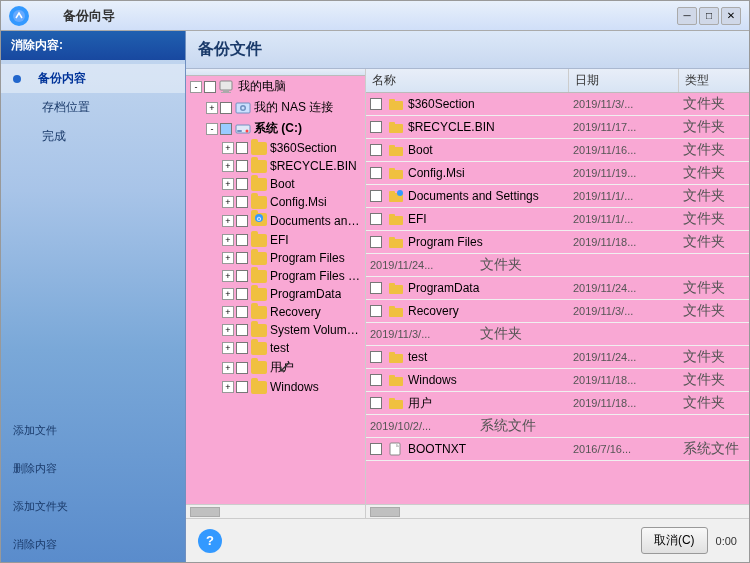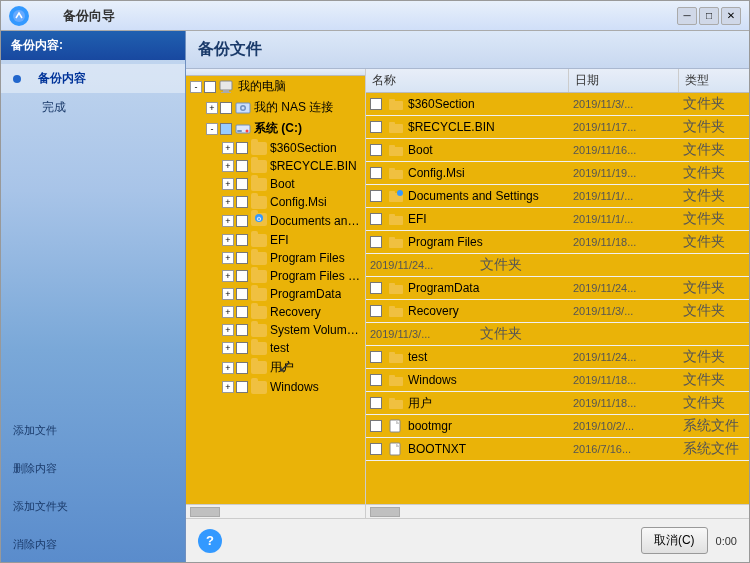--- a/index.html
+++ b/index.html
@@ -133,21 +133,21 @@
     .sidebar-bottom-item {
       font-size: 11px;
       color: #1a3a6a;
       padding: 2px 4px;
       cursor: pointer;
     }
 
     
     .content {
       flex: 1;
-      background: #eab308;
+      background: #f9a8d4;
       display: flex;
       flex-direction: column;
     }
 
     .content-header {
       background: linear-gradient(to bottom, #dce8f8, #c8d8f0);
       padding: 8px 12px;
       border-bottom: 1px solid #aab8d0;
     }
 
@@ -419,29 +419,33 @@
     <div class="titlebar-controls">
       <div class="titlebar-btn">─</div>
       <div class="titlebar-btn">□</div>
       <div class="titlebar-btn">✕</div>
     </div>
   </div>
 
   <div class="main-area">
 
     <div class="sidebar">
-      <div class="sidebar-title">备份内容:</div>
+      <div class="sidebar-title">消除内容:</div>
 
       <div class="sidebar-section">
         <div class="sidebar-item active">
           <div class="sidebar-bullet"></div>
           <span>备份内容</span>
         </div>
         <div class="sidebar-item">
           <span style="width:12px;display:inline-block"></span>
+          <span>存档位置</span>
+        </div>
+        <div class="sidebar-item">
+          <span style="width:12px;display:inline-block"></span>
           <span>完成</span>
         </div>
       </div>
 
       <div class="sidebar-bottom">
         <div class="sidebar-bottom-item">添加文件</div>
         <div class="sidebar-bottom-item">删除内容</div>
         <div class="sidebar-bottom-item">添加文件夹</div>
         <div class="sidebar-bottom-item">消除内容</div>
       </div>
@@ -774,28 +778,20 @@
                   <svg width="16" height="14" style="flex-shrink: 0;">
                     <rect x="1" y="4" width="14" height="9" rx="1" fill="#f0c040"></rect>
                     <rect x="1" y="2" width="6" height="3" rx="1" fill="#f0c040"></rect>
                   </svg>
                   <span>用户</span>
                 </div>
                 <div class="file-row-date">2019/11/18...</div>
                 <div class="file-row-type">文件夹</div>
               </div>
               <div class="file-row">
-                <div class="file-row-name">
-                  <div class="file-checkbox"></div>
-                  <svg width="16" height="14" style="flex-shrink: 0;">
-                    <rect x="2" y="1" width="10" height="12" rx="1" fill="white" stroke="#888" stroke-width="1"></rect>
-                    <path d="M8 1 L12 5 L8 5 Z" fill="#ccc"></path>
-                  </svg>
-                  <span>bootmgr</span>
-                </div>
                 <div class="file-row-date">2019/10/2/...</div>
                 <div class="file-row-type">系统文件</div>
               </div>
               <div class="file-row">
                 <div class="file-row-name">
                   <div class="file-checkbox"></div>
                   <svg width="16" height="14" style="flex-shrink: 0;">
                     <rect x="2" y="1" width="10" height="12" rx="1" fill="white" stroke="#888" stroke-width="1"></rect>
                     <path d="M8 1 L12 5 L8 5 Z" fill="#ccc"></path>
                   </svg>

